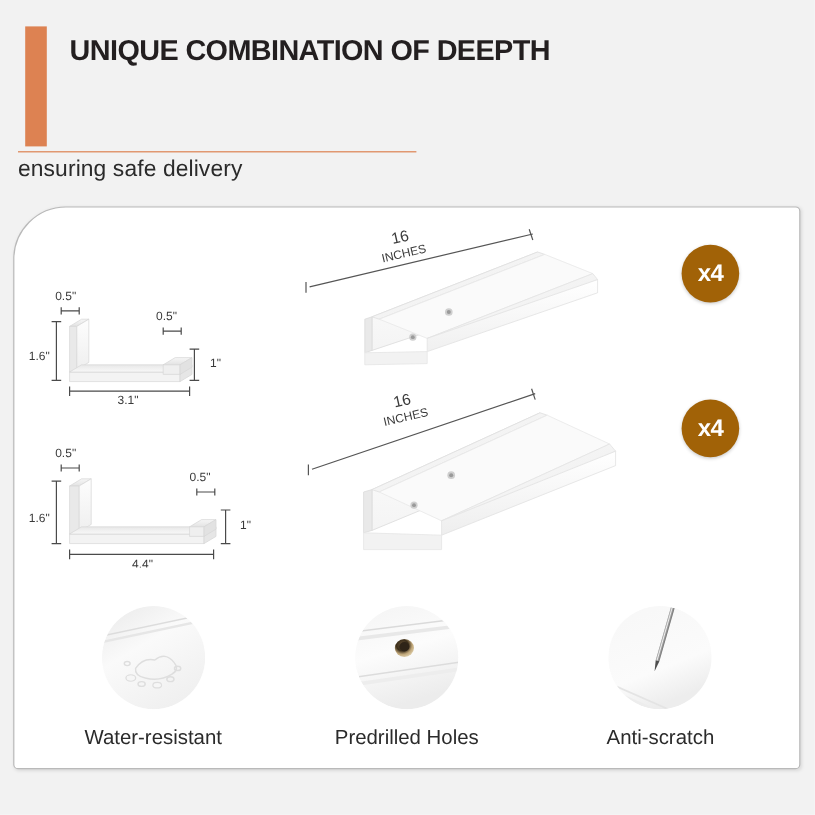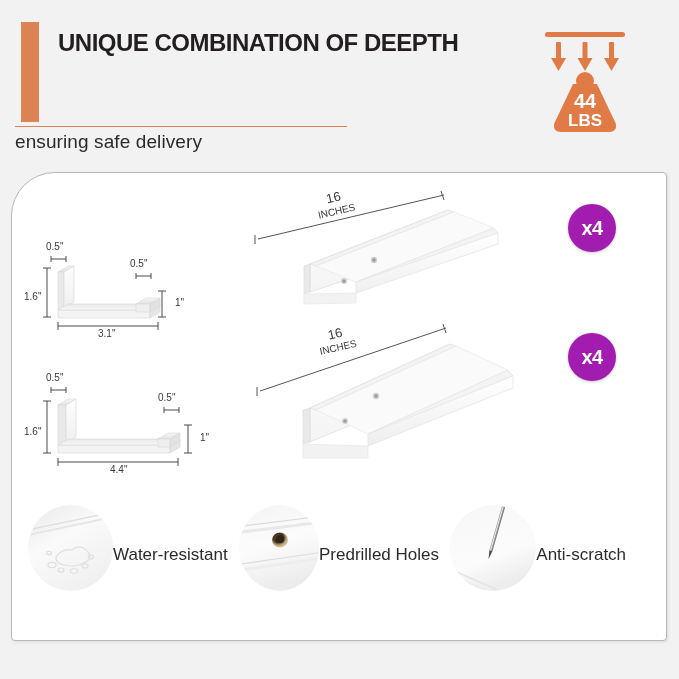--- a/index.html
+++ b/index.html
@@ -54,36 +54,36 @@
 
   
   .shelf-group { position:absolute; }
   #shelf-1 { left:248px; top:186px; width:300px; height:120px; }
   #shelf-2 { left:248px; top:318px; width:310px; height:150px; }
 
   
   .qty-badge {
     position:absolute;
     width:48px; height:48px; border-radius:50%;
-    background:#a21caf;
+    background:#a16207;
     color:#fff; font-size:20px; font-weight:bold;
     display:flex; align-items:center; justify-content:center;
     box-shadow:0 1px 3px rgba(0,0,0,0.22);
     letter-spacing:-0.5px;
   }
   #qty-1 { left:568px; top:204px; }
   #qty-2 { left:568px; top:333px; }
 
   
   #features {
     position:absolute; left:22px; top:505px;
     width:634px; height:130px;
     display:flex; justify-content:space-around; align-items:flex-start;
   }
-  .feature { width:200px; display:flex; flex-direction:row; align-items:center; }
+  .feature { width:200px; display:flex; flex-direction:column; align-items:center; }
   .feature-circle {
     width:86px; height:86px; border-radius:50%;
     overflow:hidden; position:relative;
     background:#fbfbfb;
   }
   .feature-label {
     margin-top:14px; font-size:17px; color:#2b2b2b; white-space:nowrap;
   }
   #feature-0 .feature-circle { margin-left:0px; }
   .dim-txt { font-size:10px; fill:#3a3a3a; font-family:"Liberation Sans", sans-serif; }
@@ -94,47 +94,20 @@
 <div id="header">
 
   <div id="accent-bar"></div>
 
   <div id="title">UNIQUE COMBINATION OF DEEPTH</div>
 
   <div id="subtitle-divider"></div>
 
   <div id="subtitle">ensuring safe delivery</div>
 
-  <div id="weight-badge">
-    <svg width="96" height="105" viewBox="0 0 96 105">
-      <g fill="#e07b46">
-
-        <rect x="8" y="4" width="80" height="5" rx="2.5"></rect>
-
-        <g>
-          <rect x="19" y="14" width="5" height="19" rx="1"></rect>
-          <polygon points="14,30 29,30 21.5,43"></polygon>
-        </g>
-        <g>
-          <rect x="45.5" y="14" width="5" height="19" rx="1"></rect>
-          <polygon points="40.5,30 55.5,30 48,43"></polygon>
-        </g>
-        <g>
-          <rect x="72" y="14" width="5" height="19" rx="1"></rect>
-          <polygon points="67,30 82,30 74.5,43"></polygon>
-        </g>
-
-        <circle cx="48" cy="53" r="9"></circle>
-
-        <path d="M36 56 L60 56 L79 96 Q80 104 72 104 L24 104 Q16 104 17 96 Z"></path>
-      </g>
-      <text x="48" y="80" text-anchor="middle" font-family="Liberation Sans, sans-serif" font-size="20" font-weight="bold" fill="#ffffff">44</text>
-      <text x="48" y="98" text-anchor="middle" font-family="Liberation Sans, sans-serif" font-size="17" font-weight="bold" fill="#ffffff">LBS</text>
-    </svg>
-  </div>
 </div>
 
 <div id="panel"></div>
 
 <div class="xsec" id="xsec-1">
   <svg width="210" height="105" viewBox="0 0 210 105">
     <defs>
       <linearGradient id="topface1" x1="0" y1="0" x2="0" y2="1">
         <stop offset="0%" stop-color="#f6f6f6"></stop>
           <stop offset="100%" stop-color="#e3e3e3"></stop>

